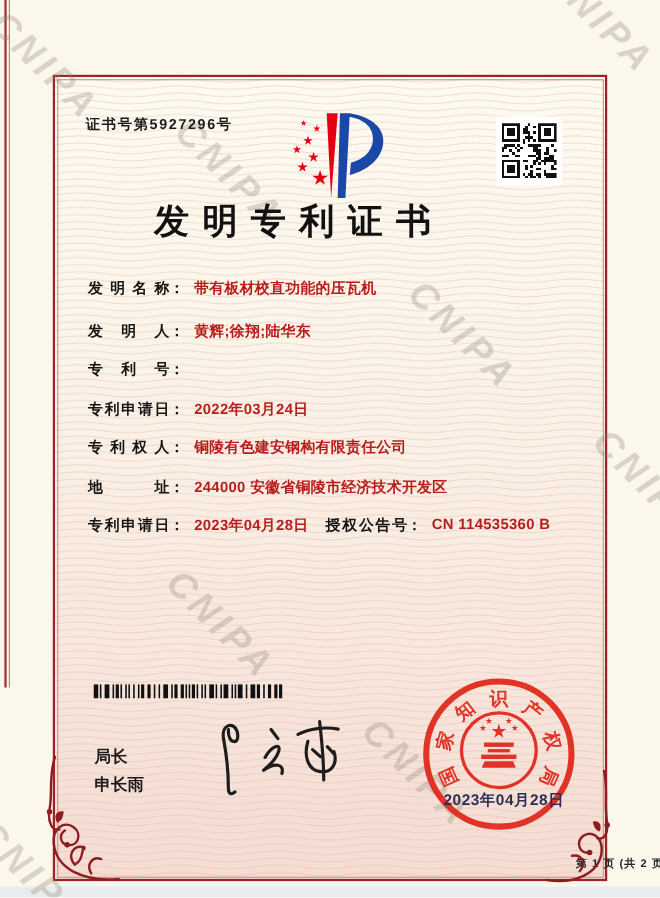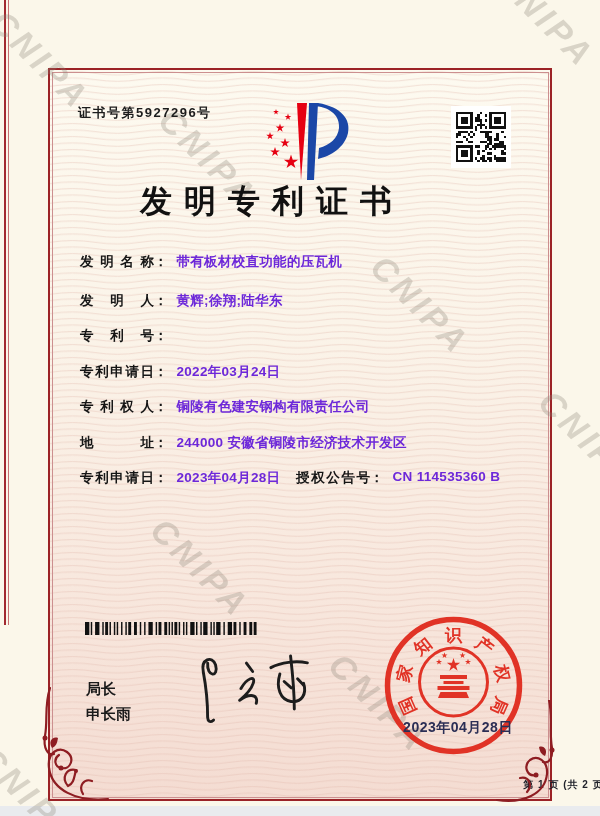--- a/index.html
+++ b/index.html
@@ -33,21 +33,21 @@
 
   .title{position:absolute;left:48px;top:180px;width:436px;text-align:center;
          font-size:32px;font-weight:700;color:#111;letter-spacing:12px;text-indent:12px;
          font-family:"Liberation Serif",serif;}
 
   .fields{position:absolute;left:80px;top:253px;width:448px;}
   .frow{position:absolute;left:0;display:flex;align-items:baseline;white-space:nowrap;}
   .flabel{display:inline-block;width:74px;font-size:13.5px;font-weight:700;color:#151515;
           text-align:justify;text-align-last:justify;}
   .fcolon{font-size:13.5px;font-weight:700;color:#151515;margin-right:9px;}
-  .fvalue{font-size:13.5px;font-weight:600;color:#6d28d9;letter-spacing:.3px;}
+  .fvalue{font-size:13.5px;font-weight:600;color:#b91c1c;letter-spacing:.3px;}
   .fpair2{position:absolute;left:216px;top:0;display:flex;align-items:flex-start;white-space:nowrap;}
 
   .paras{position:absolute;left:82px;top:497px;width:446px;
          font-family:"Liberation Serif",serif;font-size:12.3px;line-height:20.5px;
          color:#2a2118;text-align:justify;}
   .paras p{margin:0 0 7px 0;text-indent:2em;font-weight:600;}
 
   .barcode{position:absolute;left:85px;top:622px;width:173px;height:13px;}
 
   .signer{position:absolute;left:86px;top:676px;font-size:15px;font-weight:700;color:#1b1b1b;line-height:25px;}

